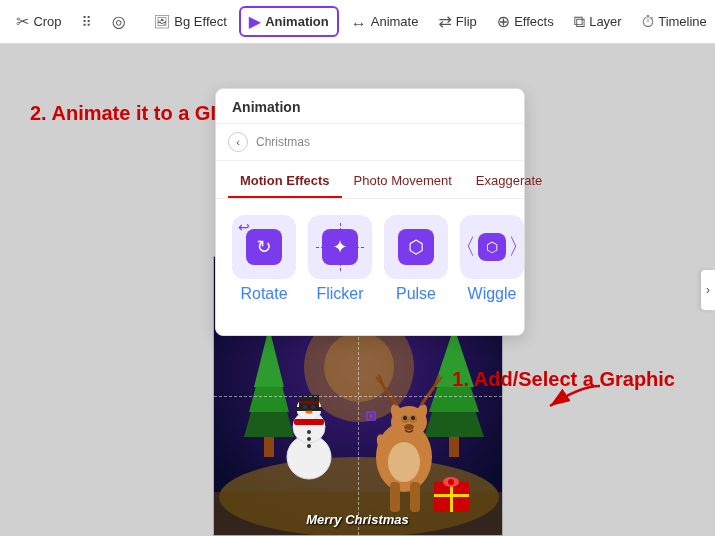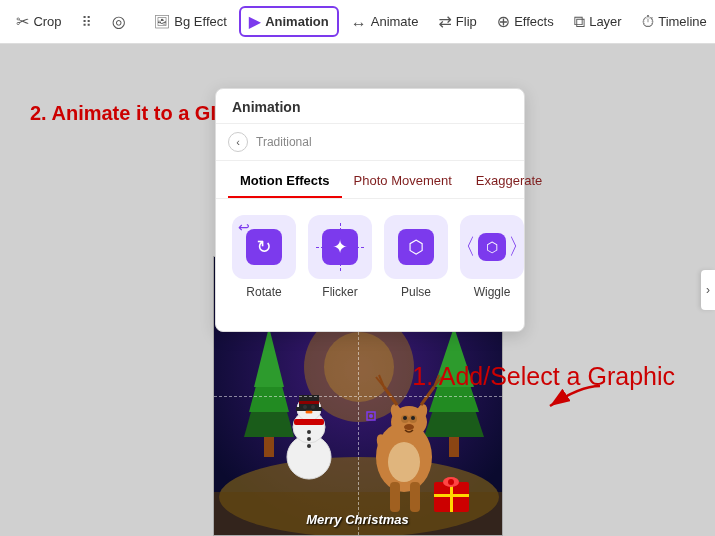--- a/index.html
+++ b/index.html
@@ -67,22 +67,22 @@
       left: 30px;
       font-size: 20px;
       font-weight: bold;
       color: #cc0000;
       z-index: 5;
     }
     .annotation-step1 {
       position: absolute;
       bottom: 145px;
       right: 40px;
-      font-size: 25px;
-      font-weight: normal;
+      font-size: 20px;
+      font-weight: bold;
       color: #cc0000;
       z-index: 5;
       text-align: right;
     }
 
     
     .arrow-step1 {
       position: absolute;
       bottom: 125px;
       right: 110px;
@@ -218,21 +218,21 @@
     }
     .panel-tab {
       padding: 8px 12px;
       font-size: 13px;
       color: #7f1d1d;
       cursor: pointer;
       border-bottom: 2px solid transparent;
       white-space: nowrap;
     }
     .panel-tab.active {
-      color: #000000;
+      color: #7f1d1d;
       border-bottom: 2px solid #e00;
       font-weight: 600;
     }
 
     .panel-effects-grid {
       display: grid;
       grid-template-columns: repeat(4, 1fr);
       gap: 12px;
       padding: 16px;
     }
@@ -258,22 +258,22 @@
       height: 36px;
       background: #7c3aed;
       border-radius: 8px;
       display: flex;
       align-items: center;
       justify-content: center;
       color: #fff;
       font-size: 18px;
     }
     .effect-label {
-      font-size: 12px;
-      color: #404040;
+      font-size: 16px;
+      color: #3b82f6;
     }
 
     
     .rotate-arrow {
       position: absolute;
       top: 4px;
       left: 6px;
       font-size: 14px;
       color: #7c3aed;
     }
@@ -476,21 +476,21 @@
       <div class="merry-christmas-text">Merry Christmas</div>
 
       <div class="canvas-crosshair"></div>
     </div>
   </div>
 
   <div class="animation-panel">
     <div class="panel-header">Animation</div>
     <div class="panel-nav">
       <div class="panel-nav-back">‹</div>
-      <span class="panel-nav-breadcrumb">Traditional</span>
+      <span class="panel-nav-breadcrumb">Christmas</span>
     </div>
     <div class="panel-tabs">
       <div class="panel-tab active">
         <span>Motion Effects</span>
       </div>
       <div class="panel-tab">
         <span>Photo Movement</span>
       </div>
       <div class="panel-tab">
         <span>Exaggerate</span>

